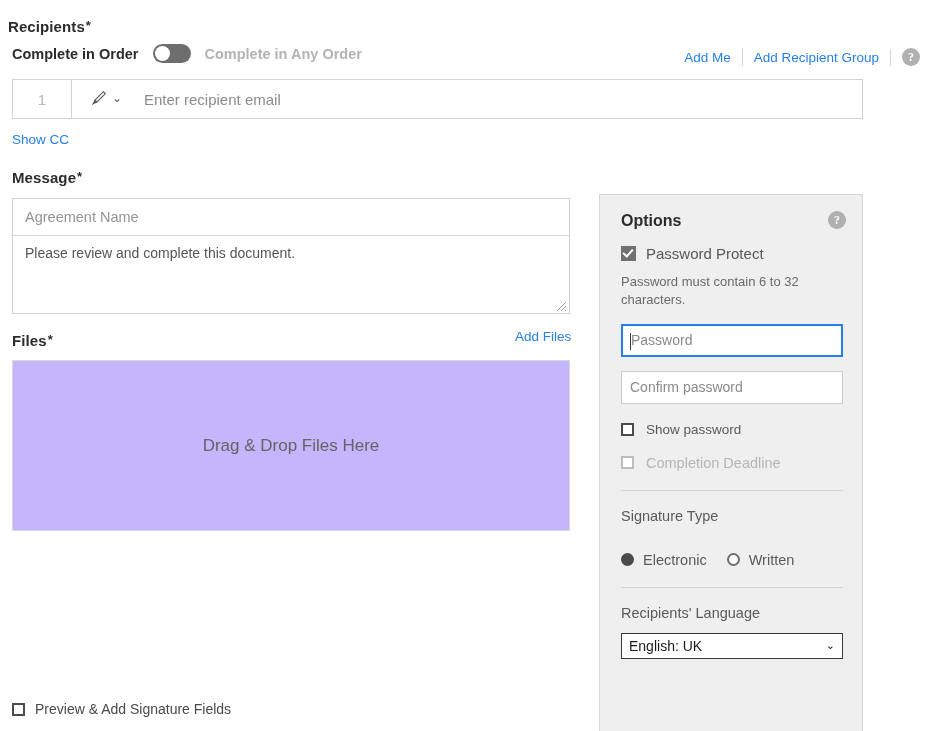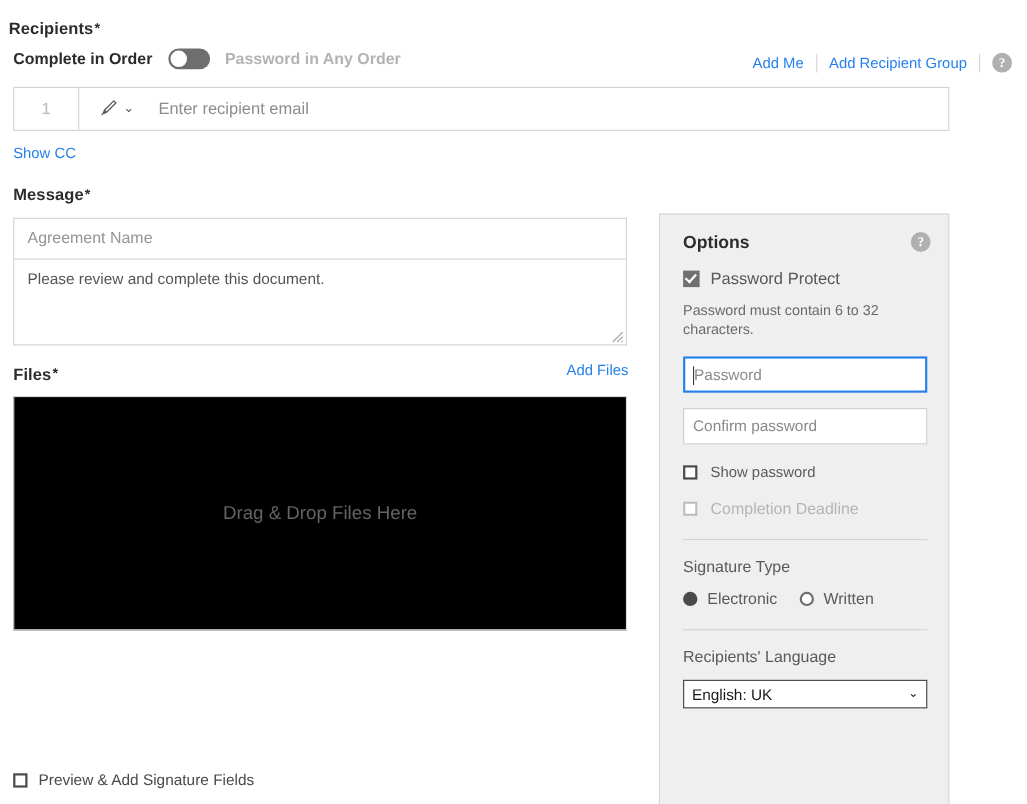--- a/index.html
+++ b/index.html
@@ -146,23 +146,23 @@
     position: absolute; right: 2px; bottom: 1px;
     width: 13px; height: 13px;
     pointer-events: none;
   }
 
   
   #files-heading { position: absolute; left: 12px; top: 332px; }
   #add-files { position: absolute; left: 515px; top: 329px; }
   #dropzone {
     position: absolute; left: 12px; top: 360px;
-    width: 558px; height: 213px;
+    width: 558px; height: 171px;
     border: 1px solid #d9d9d9;
-    background: #000000;
+    background: #c4b5fd;
     display: flex; align-items: center; justify-content: center;
     font-size: 17px; color: #646464;
     cursor: pointer;
   }
 
   
   #preview-row {
     position: absolute; left: 12px; top: 701px;
     display: flex; align-items: center; gap: 10px;
     cursor: pointer;
@@ -258,21 +258,21 @@
     height: 1px; background: #d3d3d3;
     margin-top: 19px;
     width: 222px;
   }
   .opt-group-title {
     margin-top: 17px;
     font-size: 14.5px; color: #5a5a5a;
   }
   #sig-type-row {
     display: flex; align-items: center;
-    margin-top: 13px;
+    margin-top: 28px;
   }
   #sig-type-row .opt { display: flex; align-items: center; gap: 9px; cursor: pointer; }
   #sig-type-row .opt .lbl { font-size: 14.5px; color: #5a5a5a; }
   #sig-gap { width: 20px; }
   #lang-select {
     margin-top: 12px;
     width: 222px; height: 26px;
     background: #ffffff;
     border: 1px solid #3b3b3b;
     display: flex; align-items: center; justify-content: space-between;
@@ -288,21 +288,21 @@
 
 <div id="page">
 
   <div id="recipients-heading" class="section-label"><span>Recipients</span><span class="req-star">*</span></div>
 
   <div id="order-row">
     <span id="order-label-ordered">Complete in Order</span>
     <span class="toggle">
         <span class="knob"></span>
       </span>
-    <span id="order-label-any">Password in Any Order</span>
+    <span id="order-label-any">Complete in Any Order</span>
   </div>
 
   <div id="recipient-actions">
     <span class="link">Add Me</span>
     <span class="vdivider"></span>
     <span class="link">Add Recipient Group</span>
     <span class="vdivider"></span>
     <span class="help-icon">?</span>
   </div>
 

